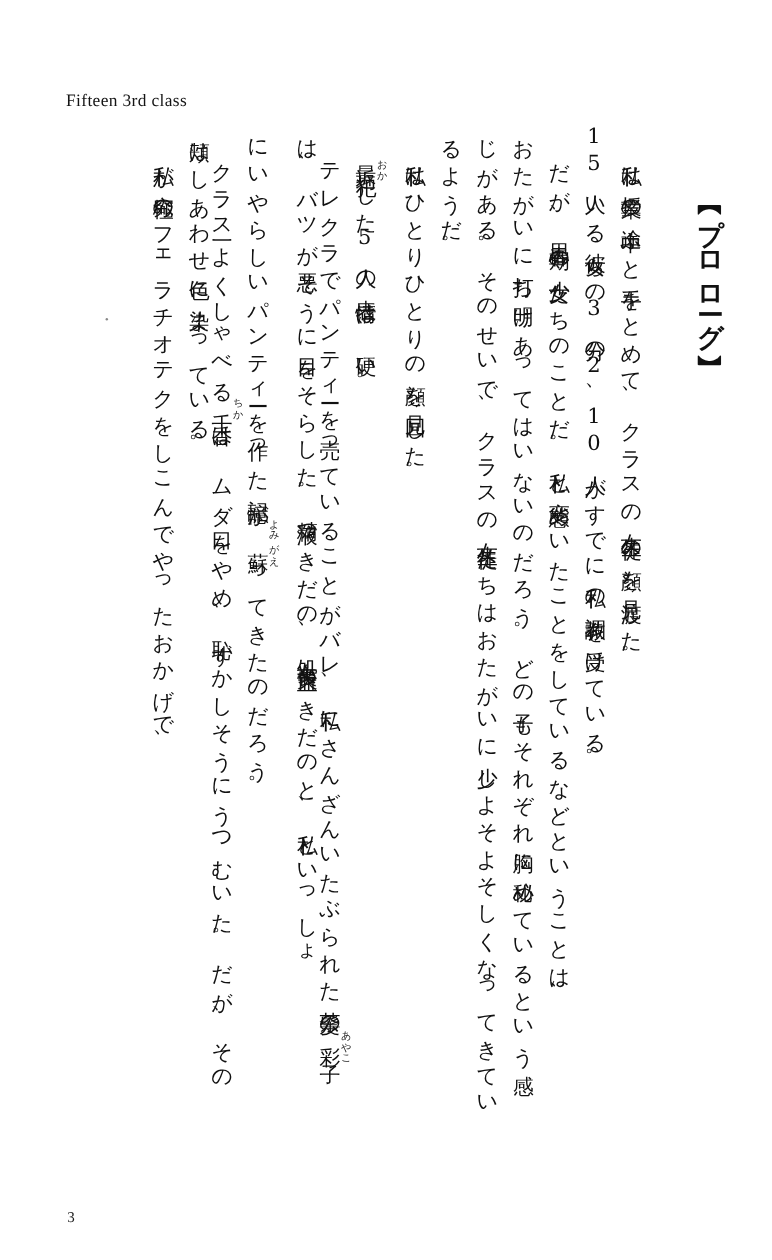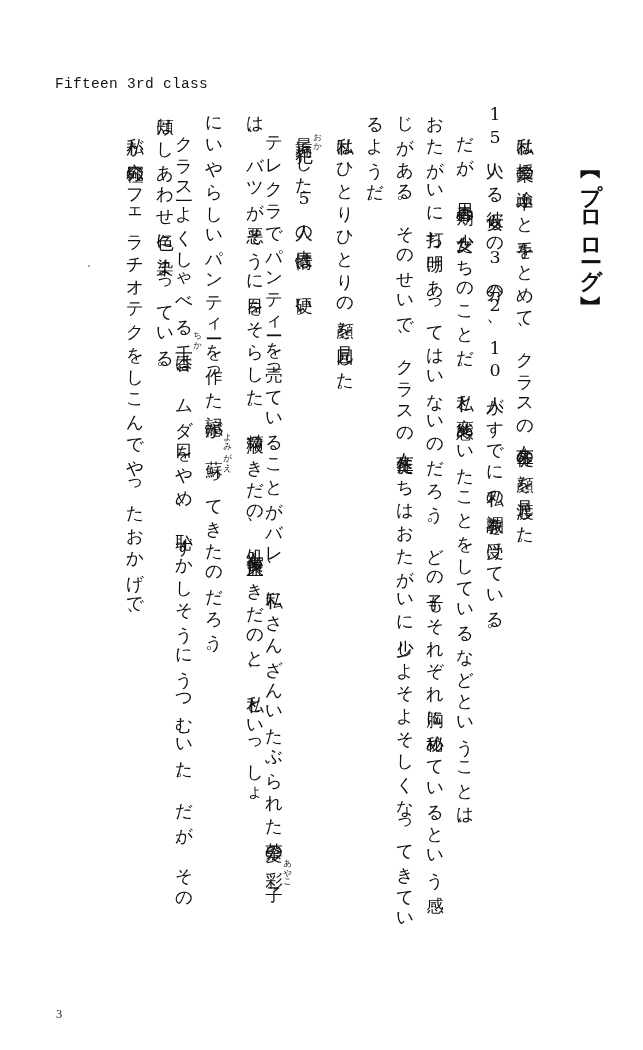--- a/index.html
+++ b/index.html
@@ -20,21 +20,21 @@
     position: absolute;
     inset: 0;
     background: #ffffff;
   }
 
   
   .running-head {
     position: absolute;
     left: 55px;
     top: 76px;
-    font-family: Liberation Mono, monospace;
+    font-family: Liberation Serif, serif;
     font-size: 14.5px;
     letter-spacing: 0.3px;
     color: #141414;
     white-space: nowrap;
   }
 
   
   .folio {
     position: absolute;
     left: 56px;

